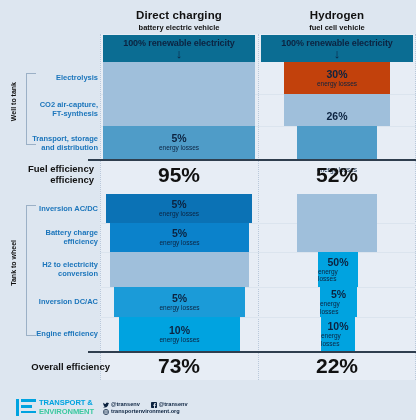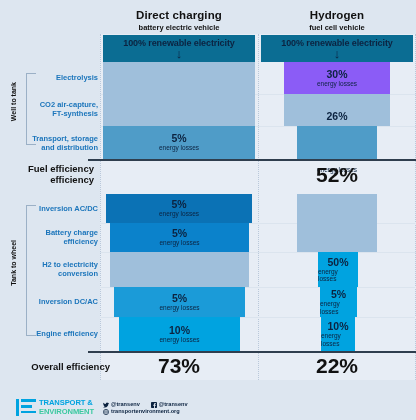--- a/index.html
+++ b/index.html
@@ -96,21 +96,21 @@
   </div>
   <div class="arrow" style="left:172px;top:43px;width:14px;text-align:center;">↓</div>
 
   <div class="headbar" style="left:261px;top:31px;width:152px;height:27px;background:#0b6d93;">
     <div class="htxt">100% renewable electricity</div>
   </div>
   <div class="arrow" style="left:330px;top:43px;width:14px;text-align:center;">↓</div>
 
   <div class="bar inactive" style="left:103px;top:58px;width:152px;height:32px;background:#9fbfdb;"></div>
 
-  <div class="bar" style="left:284px;top:58px;width:106px;height:32px;background:#8b5cf6;">
+  <div class="bar" style="left:284px;top:58px;width:106px;height:32px;background:#c2410c;">
     <div class="pct">30%</div>
     <div class="lbl">energy losses</div>
   </div>
 
   <div class="bar inactive" style="left:103px;top:90px;width:152px;height:32px;background:#9fbfdb;"></div>
   <div class="bar inactive" style="left:284px;top:90px;width:106px;height:32px;background:#9fbfdb;"></div>
 
   <div class="bar" style="left:103px;top:122px;width:152px;height:33px;background:#4f9cc8;">
     <div class="pct">5%</div>
     <div class="lbl">energy losses</div>
@@ -120,20 +120,21 @@
     <div class="pct">26%</div>
     <div class="lbl">energy losses</div>
   </div>
 
   <div class="rule" style="left:88px;top:155px;width:328px;"></div>
 
   <div class="summlbl" style="left:0px;top:159px;width:94px;">
     <div>Fuel efficiency</div>
     <div>efficiency</div>
   </div>
+  <div class="bigpct" style="left:100px;top:160px;width:158px;">95%</div>
   <div class="bigpct" style="left:258px;top:160px;width:158px;">52%</div>
 
   <div class="bar" style="left:106px;top:190px;width:146px;height:29px;background:#0b72b5;">
     <div class="pct">5%</div>
     <div class="lbl">energy losses</div>
   </div>
   <div class="bar inactive" style="left:297px;top:190px;width:80px;height:29px;background:#9fbfdb;"></div>
 
   <div class="bar" style="left:110px;top:219px;width:139px;height:29px;background:#0b82cb;">
     <div class="pct">5%</div>

